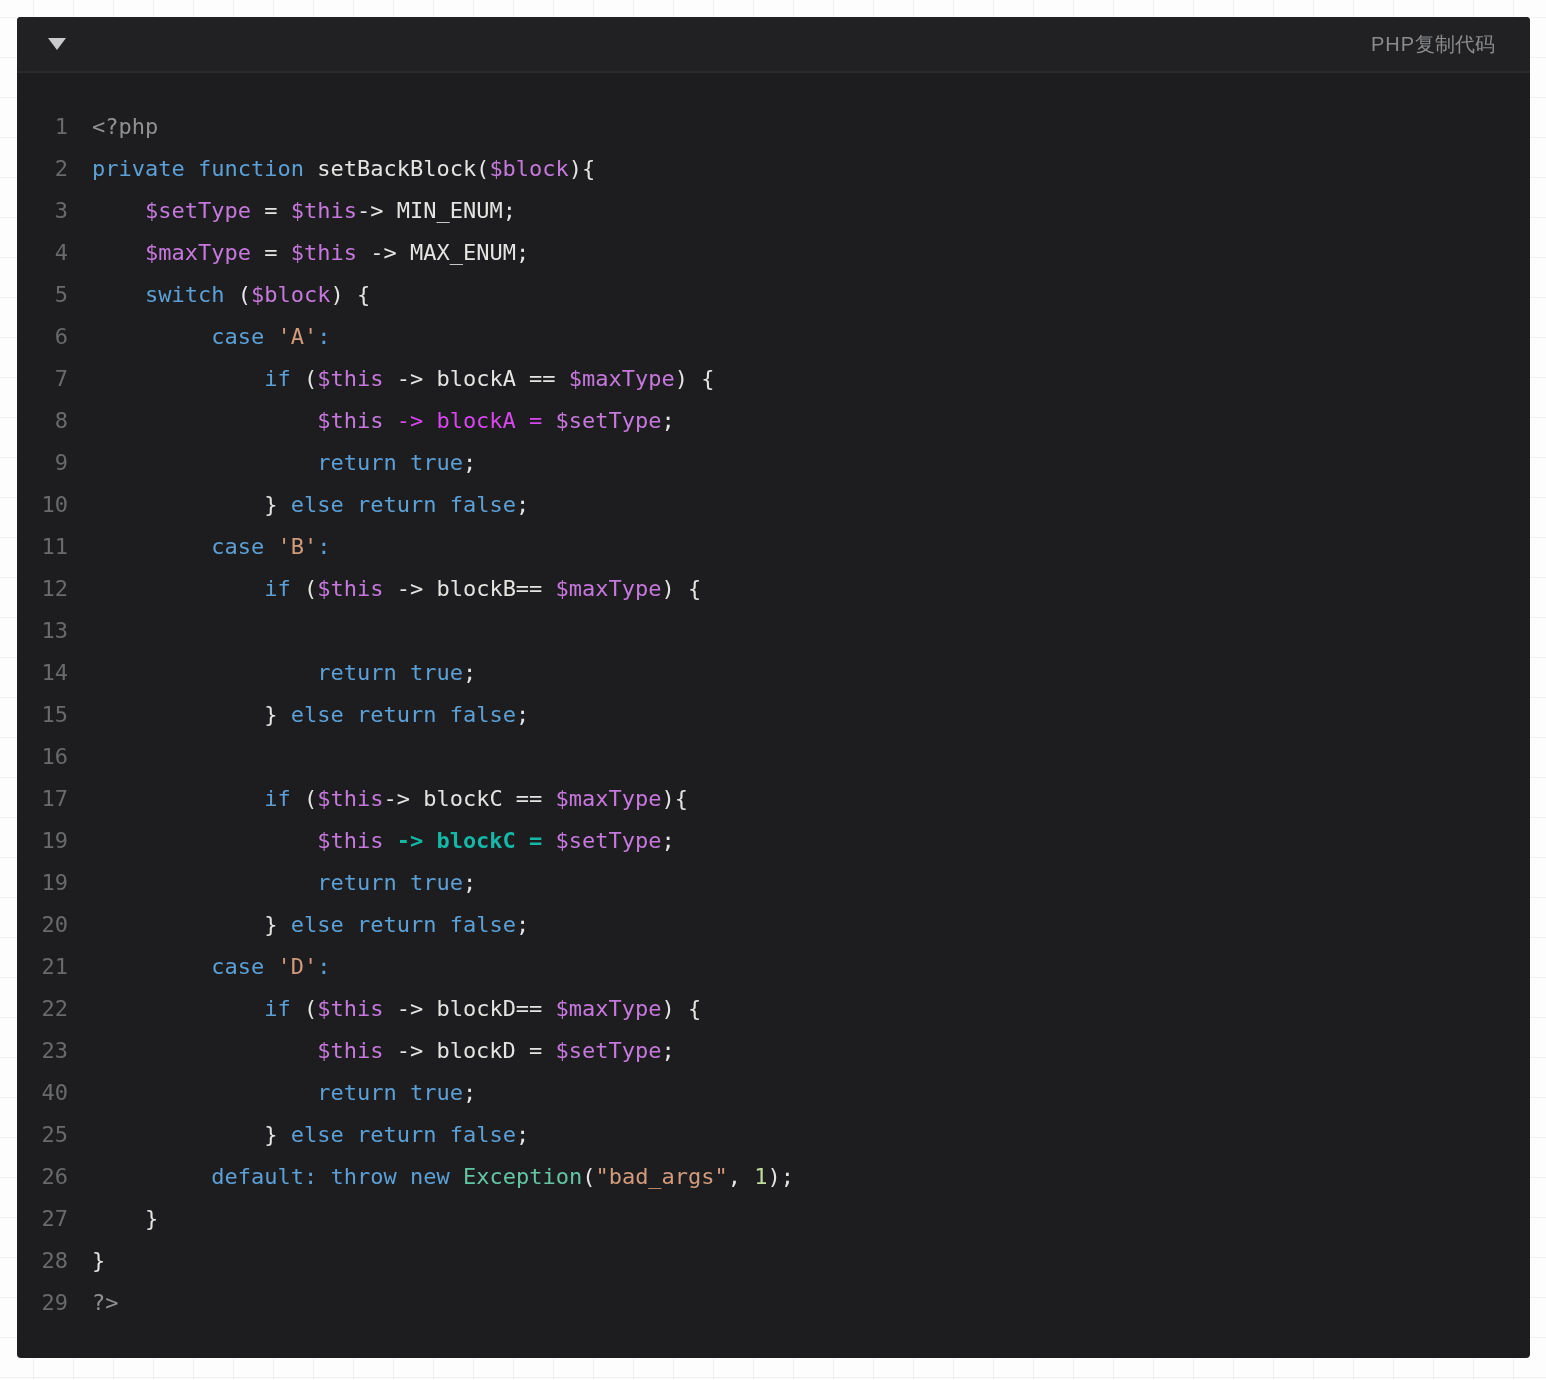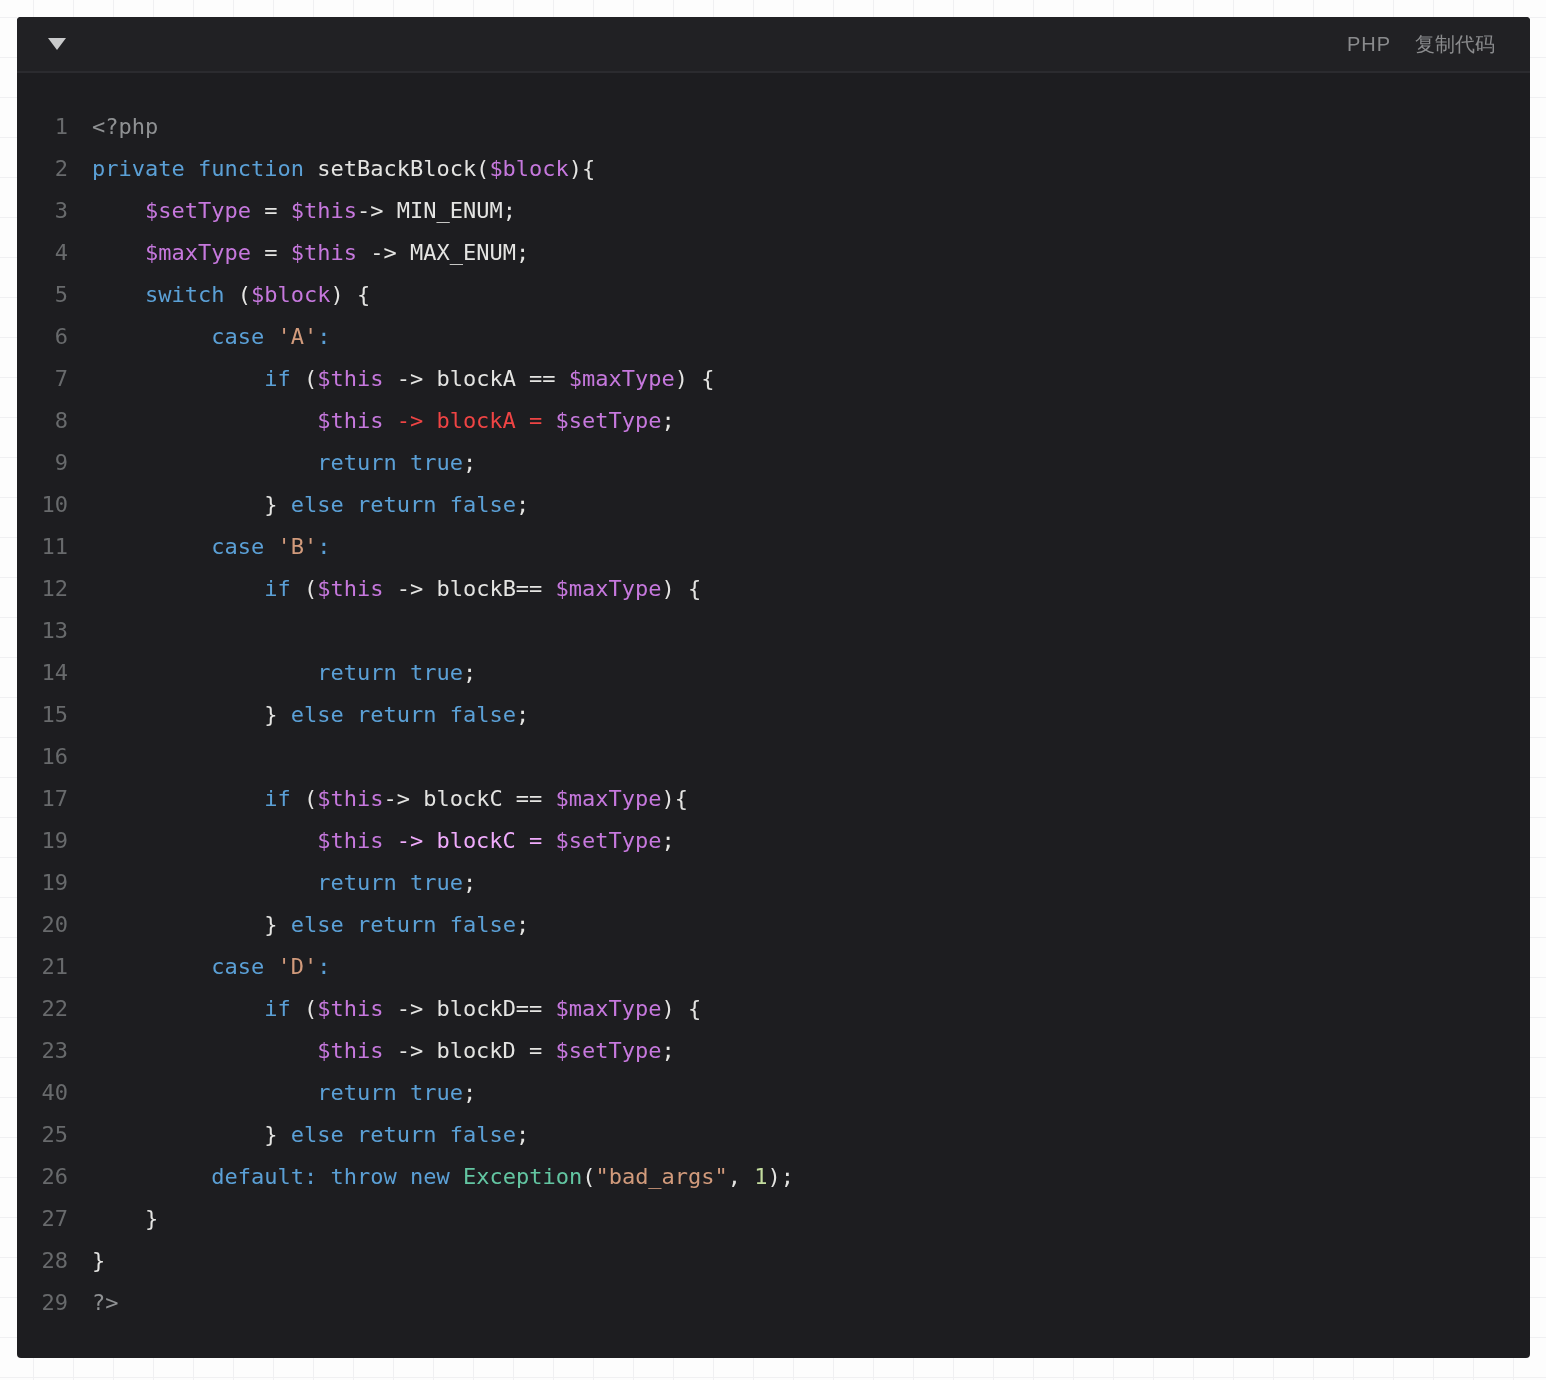--- a/index.html
+++ b/index.html
@@ -57,21 +57,20 @@
   .lang-label {
     color: #8a8b8d;
     font-size: 20px;
     font-family: "Liberation Sans", "DejaVu Sans", sans-serif;
     letter-spacing: 1px;
   }
   .copy-btn {
     color: #8a8b8d;
     font-size: 20px;
     font-family: "Liberation Sans", "DejaVu Sans", sans-serif;
-    margin-left: 24px;
     cursor: pointer;
     background: none;
     border: none;
     padding: 0;
   }
   .code-area {
     padding: 33px 0 0 0;
   }
   .code-line {
     display: flex;
@@ -105,31 +104,31 @@
   </div>
   <div class="code-area">
     <div>
         <div class="code-line"><span class="ln">1</span><span class="lc"><span style="color: rgb(143, 145, 147);">&lt;?php</span></span></div>
         <div class="code-line"><span class="ln">2</span><span class="lc"><span style="color: rgb(91, 160, 214);">private</span><span style="color: rgb(228, 228, 226);"> </span><span style="color: rgb(91, 160, 214);">function</span><span style="color: rgb(228, 228, 226);"> setBackBlock(</span><span style="color: rgb(198, 120, 221);">$block</span><span style="color: rgb(228, 228, 226);">){</span></span></div>
         <div class="code-line"><span class="ln">3</span><span class="lc"><span style="color: rgb(228, 228, 226);">    </span><span style="color: rgb(198, 120, 221);">$setType</span><span style="color: rgb(228, 228, 226);"> = </span><span style="color: rgb(198, 120, 221);">$this</span><span style="color: rgb(228, 228, 226);">-&gt; MIN_ENUM;</span></span></div>
         <div class="code-line"><span class="ln">4</span><span class="lc"><span style="color: rgb(228, 228, 226);">    </span><span style="color: rgb(198, 120, 221);">$maxType</span><span style="color: rgb(228, 228, 226);"> = </span><span style="color: rgb(198, 120, 221);">$this</span><span style="color: rgb(228, 228, 226);"> -&gt; MAX_ENUM;</span></span></div>
         <div class="code-line"><span class="ln">5</span><span class="lc"><span style="color: rgb(228, 228, 226);">    </span><span style="color: rgb(91, 160, 214);">switch</span><span style="color: rgb(228, 228, 226);"> (</span><span style="color: rgb(198, 120, 221);">$block</span><span style="color: rgb(228, 228, 226);">) {</span></span></div>
         <div class="code-line"><span class="ln">6</span><span class="lc"><span style="color: rgb(228, 228, 226);">         </span><span style="color: rgb(91, 160, 214);">case</span><span style="color: rgb(228, 228, 226);"> </span><span style="color: rgb(210, 155, 124);">'A'</span><span style="color: rgb(91, 160, 214);">:</span></span></div>
         <div class="code-line"><span class="ln">7</span><span class="lc"><span style="color: rgb(228, 228, 226);">             </span><span style="color: rgb(91, 160, 214);">if</span><span style="color: rgb(228, 228, 226);"> (</span><span style="color: rgb(198, 120, 221);">$this</span><span style="color: rgb(228, 228, 226);"> -&gt; blockA == </span><span style="color: rgb(198, 120, 221);">$maxType</span><span style="color: rgb(228, 228, 226);">) {</span></span></div>
-        <div class="code-line"><span class="ln">8</span><span class="lc"><span style="color: rgb(228, 228, 226);">                 </span><span style="color: rgb(198, 120, 221);">$this</span><span style="color: #ef4444;"> -&gt; blockA = </span><span style="color: rgb(198, 120, 221);">$setType</span><span style="color: rgb(228, 228, 226);">;</span></span></div>
+        <div class="code-line"><span class="ln">8</span><span class="lc"><span style="color: rgb(228, 228, 226);">                 </span><span style="color: rgb(198, 120, 221);">$this</span><span style="color: #d946ef;"> -&gt; blockA = </span><span style="color: rgb(198, 120, 221);">$setType</span><span style="color: rgb(228, 228, 226);">;</span></span></div>
         <div class="code-line"><span class="ln">9</span><span class="lc"><span style="color: rgb(228, 228, 226);">                 </span><span style="color: rgb(91, 160, 214);">return</span><span style="color: rgb(228, 228, 226);"> </span><span style="color: rgb(91, 160, 214);">true</span><span style="color: rgb(228, 228, 226);">;</span></span></div>
         <div class="code-line"><span class="ln">10</span><span class="lc"><span style="color: rgb(228, 228, 226);">             } </span><span style="color: rgb(91, 160, 214);">else</span><span style="color: rgb(228, 228, 226);"> </span><span style="color: rgb(91, 160, 214);">return</span><span style="color: rgb(228, 228, 226);"> </span><span style="color: rgb(91, 160, 214);">false</span><span style="color: rgb(228, 228, 226);">;</span></span></div>
         <div class="code-line"><span class="ln">11</span><span class="lc"><span style="color: rgb(228, 228, 226);">         </span><span style="color: rgb(91, 160, 214);">case</span><span style="color: rgb(228, 228, 226);"> </span><span style="color: rgb(210, 155, 124);">'B'</span><span style="color: rgb(91, 160, 214);">:</span></span></div>
         <div class="code-line"><span class="ln">12</span><span class="lc"><span style="color: rgb(228, 228, 226);">             </span><span style="color: rgb(91, 160, 214);">if</span><span style="color: rgb(228, 228, 226);"> (</span><span style="color: rgb(198, 120, 221);">$this</span><span style="color: rgb(228, 228, 226);"> -&gt; blockB== </span><span style="color: rgb(198, 120, 221);">$maxType</span><span style="color: rgb(228, 228, 226);">) {</span></span></div>
         <div class="code-line"><span class="ln">13</span></div>
         <div class="code-line"><span class="ln">14</span><span class="lc"><span style="color: rgb(228, 228, 226);">                 </span><span style="color: rgb(91, 160, 214);">return</span><span style="color: rgb(228, 228, 226);"> </span><span style="color: rgb(91, 160, 214);">true</span><span style="color: rgb(228, 228, 226);">;</span></span></div>
         <div class="code-line"><span class="ln">15</span><span class="lc"><span style="color: rgb(228, 228, 226);">             } </span><span style="color: rgb(91, 160, 214);">else</span><span style="color: rgb(228, 228, 226);"> </span><span style="color: rgb(91, 160, 214);">return</span><span style="color: rgb(228, 228, 226);"> </span><span style="color: rgb(91, 160, 214);">false</span><span style="color: rgb(228, 228, 226);">;</span></span></div>
         <div class="code-line"><span class="ln">16</span></div>
         <div class="code-line"><span class="ln">17</span><span class="lc"><span style="color: rgb(228, 228, 226);">             </span><span style="color: rgb(91, 160, 214);">if</span><span style="color: rgb(228, 228, 226);"> (</span><span style="color: rgb(198, 120, 221);">$this</span><span style="color: rgb(228, 228, 226);">-&gt; blockC == </span><span style="color: rgb(198, 120, 221);">$maxType</span><span style="color: rgb(228, 228, 226);">){</span></span></div>
-        <div class="code-line"><span class="ln">19</span><span class="lc"><span style="color: rgb(228, 228, 226);">                 </span><span style="color: rgb(198, 120, 221);">$this</span><span style="color: #f0abfc;"> -&gt; blockC = </span><span style="color: rgb(198, 120, 221);">$setType</span><span style="color: rgb(228, 228, 226);">;</span></span></div>
+        <div class="code-line"><span class="ln">19</span><span class="lc"><span style="color: rgb(228, 228, 226);">                 </span><span style="color: rgb(198, 120, 221);">$this</span><span style="color: #14b8a6; font-weight: bold;"> -&gt; blockC = </span><span style="color: rgb(198, 120, 221);">$setType</span><span style="color: rgb(228, 228, 226);">;</span></span></div>
         <div class="code-line"><span class="ln">19</span><span class="lc"><span style="color: rgb(228, 228, 226);">                 </span><span style="color: rgb(91, 160, 214);">return</span><span style="color: rgb(228, 228, 226);"> </span><span style="color: rgb(91, 160, 214);">true</span><span style="color: rgb(228, 228, 226);">;</span></span></div>
         <div class="code-line"><span class="ln">20</span><span class="lc"><span style="color: rgb(228, 228, 226);">             } </span><span style="color: rgb(91, 160, 214);">else</span><span style="color: rgb(228, 228, 226);"> </span><span style="color: rgb(91, 160, 214);">return</span><span style="color: rgb(228, 228, 226);"> </span><span style="color: rgb(91, 160, 214);">false</span><span style="color: rgb(228, 228, 226);">;</span></span></div>
         <div class="code-line"><span class="ln">21</span><span class="lc"><span style="color: rgb(228, 228, 226);">         </span><span style="color: rgb(91, 160, 214);">case</span><span style="color: rgb(228, 228, 226);"> </span><span style="color: rgb(210, 155, 124);">'D'</span><span style="color: rgb(91, 160, 214);">:</span></span></div>
         <div class="code-line"><span class="ln">22</span><span class="lc"><span style="color: rgb(228, 228, 226);">             </span><span style="color: rgb(91, 160, 214);">if</span><span style="color: rgb(228, 228, 226);"> (</span><span style="color: rgb(198, 120, 221);">$this</span><span style="color: rgb(228, 228, 226);"> -&gt; blockD== </span><span style="color: rgb(198, 120, 221);">$maxType</span><span style="color: rgb(228, 228, 226);">) {</span></span></div>
         <div class="code-line"><span class="ln">23</span><span class="lc"><span style="color: rgb(228, 228, 226);">                 </span><span style="color: rgb(198, 120, 221);">$this</span><span style="color: rgb(228, 228, 226);"> -&gt; blockD = </span><span style="color: rgb(198, 120, 221);">$setType</span><span style="color: rgb(228, 228, 226);">;</span></span></div>
         <div class="code-line"><span class="ln">40</span><span class="lc"><span style="color: rgb(228, 228, 226);">                 </span><span style="color: rgb(91, 160, 214);">return</span><span style="color: rgb(228, 228, 226);"> </span><span style="color: rgb(91, 160, 214);">true</span><span style="color: rgb(228, 228, 226);">;</span></span></div>
         <div class="code-line"><span class="ln">25</span><span class="lc"><span style="color: rgb(228, 228, 226);">             } </span><span style="color: rgb(91, 160, 214);">else</span><span style="color: rgb(228, 228, 226);"> </span><span style="color: rgb(91, 160, 214);">return</span><span style="color: rgb(228, 228, 226);"> </span><span style="color: rgb(91, 160, 214);">false</span><span style="color: rgb(228, 228, 226);">;</span></span></div>
         <div class="code-line"><span class="ln">26</span><span class="lc"><span style="color: rgb(228, 228, 226);">         </span><span style="color: rgb(91, 160, 214);">default</span><span style="color: rgb(91, 160, 214);">:</span><span style="color: rgb(228, 228, 226);"> </span><span style="color: rgb(91, 160, 214);">throw</span><span style="color: rgb(228, 228, 226);"> </span><span style="color: rgb(91, 160, 214);">new</span><span style="color: rgb(228, 228, 226);"> </span><span style="color: rgb(99, 198, 162);">Exception</span><span style="color: rgb(228, 228, 226);">(</span><span style="color: rgb(210, 155, 124);">"bad_args"</span><span style="color: rgb(228, 228, 226);">, </span><span style="color: rgb(195, 220, 158);">1</span><span style="color: rgb(228, 228, 226);">);</span></span></div>
         <div class="code-line"><span class="ln">27</span><span class="lc"><span style="color: rgb(228, 228, 226);">    }</span></span></div>
         <div class="code-line"><span class="ln">28</span><span class="lc"><span style="color: rgb(228, 228, 226);">}</span></span></div>

